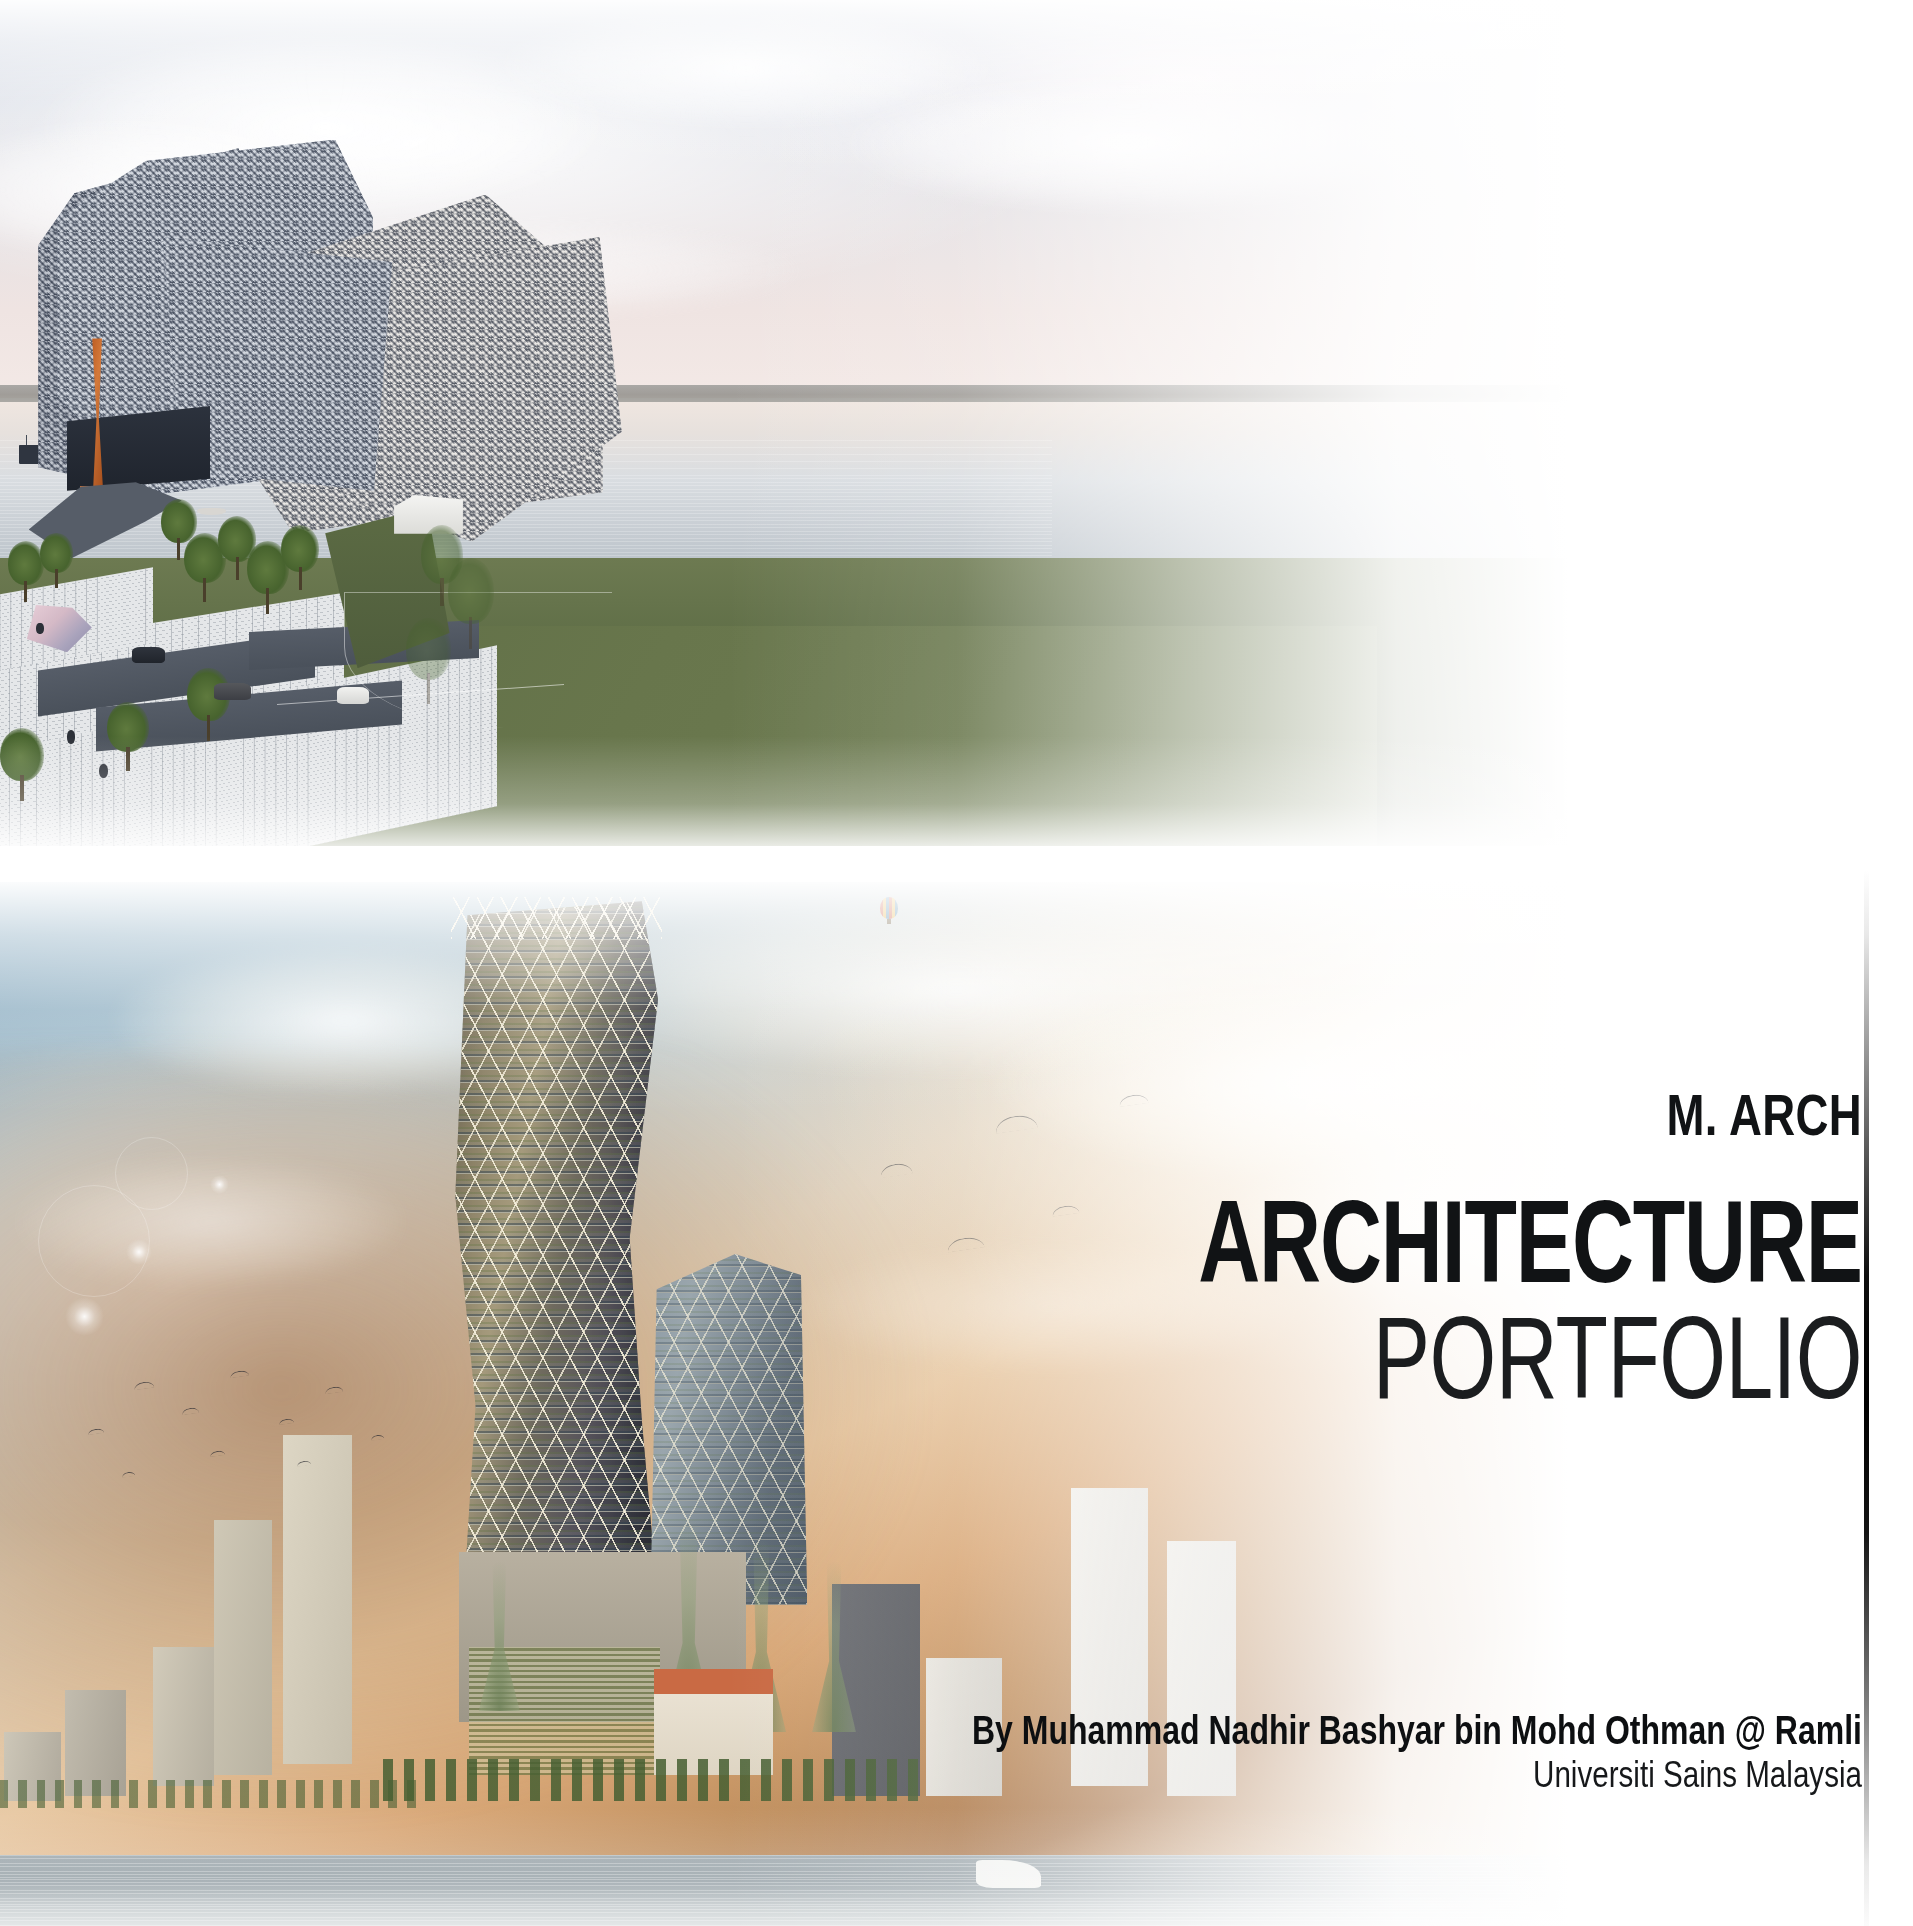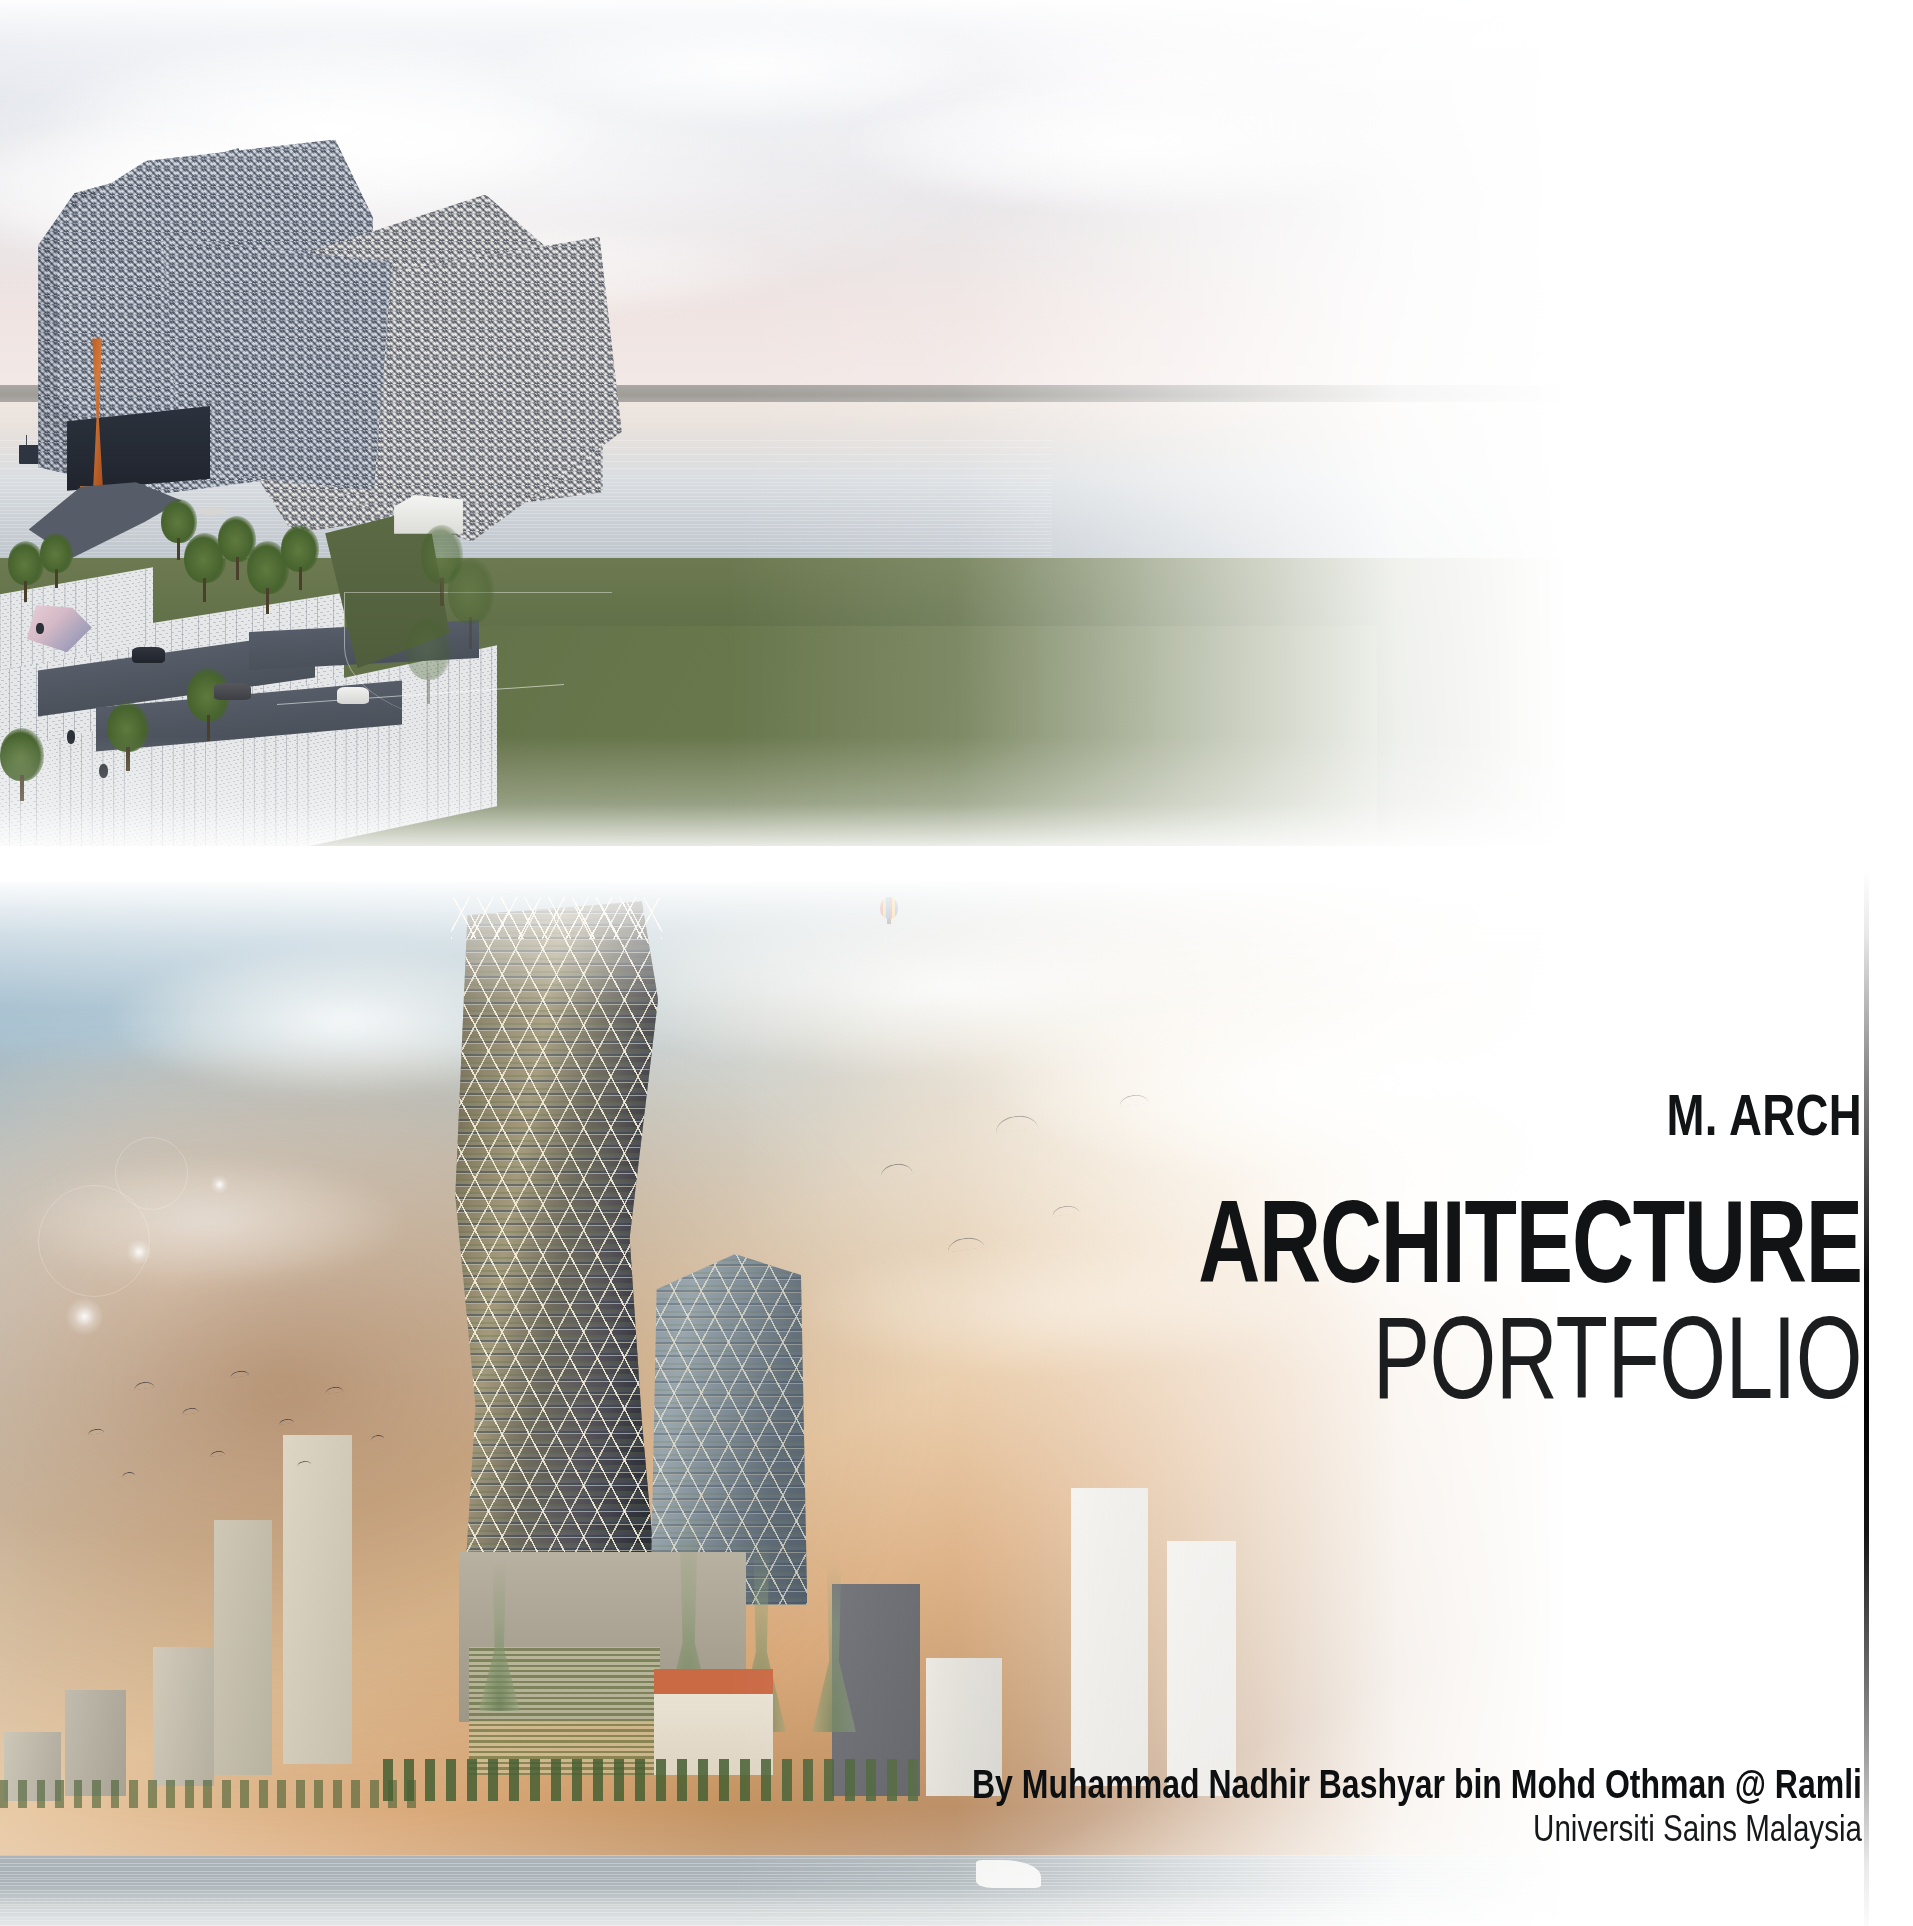--- a/index.html
+++ b/index.html
@@ -245,21 +245,21 @@
     margin-top:43px; letter-spacing:-1.5px;
     transform:scaleX(.74); transform-origin:right center; white-space:nowrap;
   }
   .t-portf{
     color:#1b1d1f; font-weight:300; font-size:116px; line-height:.98;
     margin-top:3.9px; letter-spacing:-0.8px;
     transform:scaleX(.74); transform-origin:right center; white-space:nowrap;
   }
 
   #byline-block{
-    position:absolute; right:51px; top:1763px; width:1502px;
+    position:absolute; right:51px; top:1709px; width:1502px;
     text-align:right; z-index:40;
   }
   .b-author{
     color:#0d0f11; font-weight:700; font-size:40px; line-height:1.06;
     letter-spacing:0px; transform:scaleX(.80); transform-origin:right center;
     white-space:nowrap;
   }
   .b-uni{
     color:#16181a; font-weight:300; font-size:37px; line-height:1.12;
     margin-top:2.3px; transform:scaleX(.80); transform-origin:right center;

